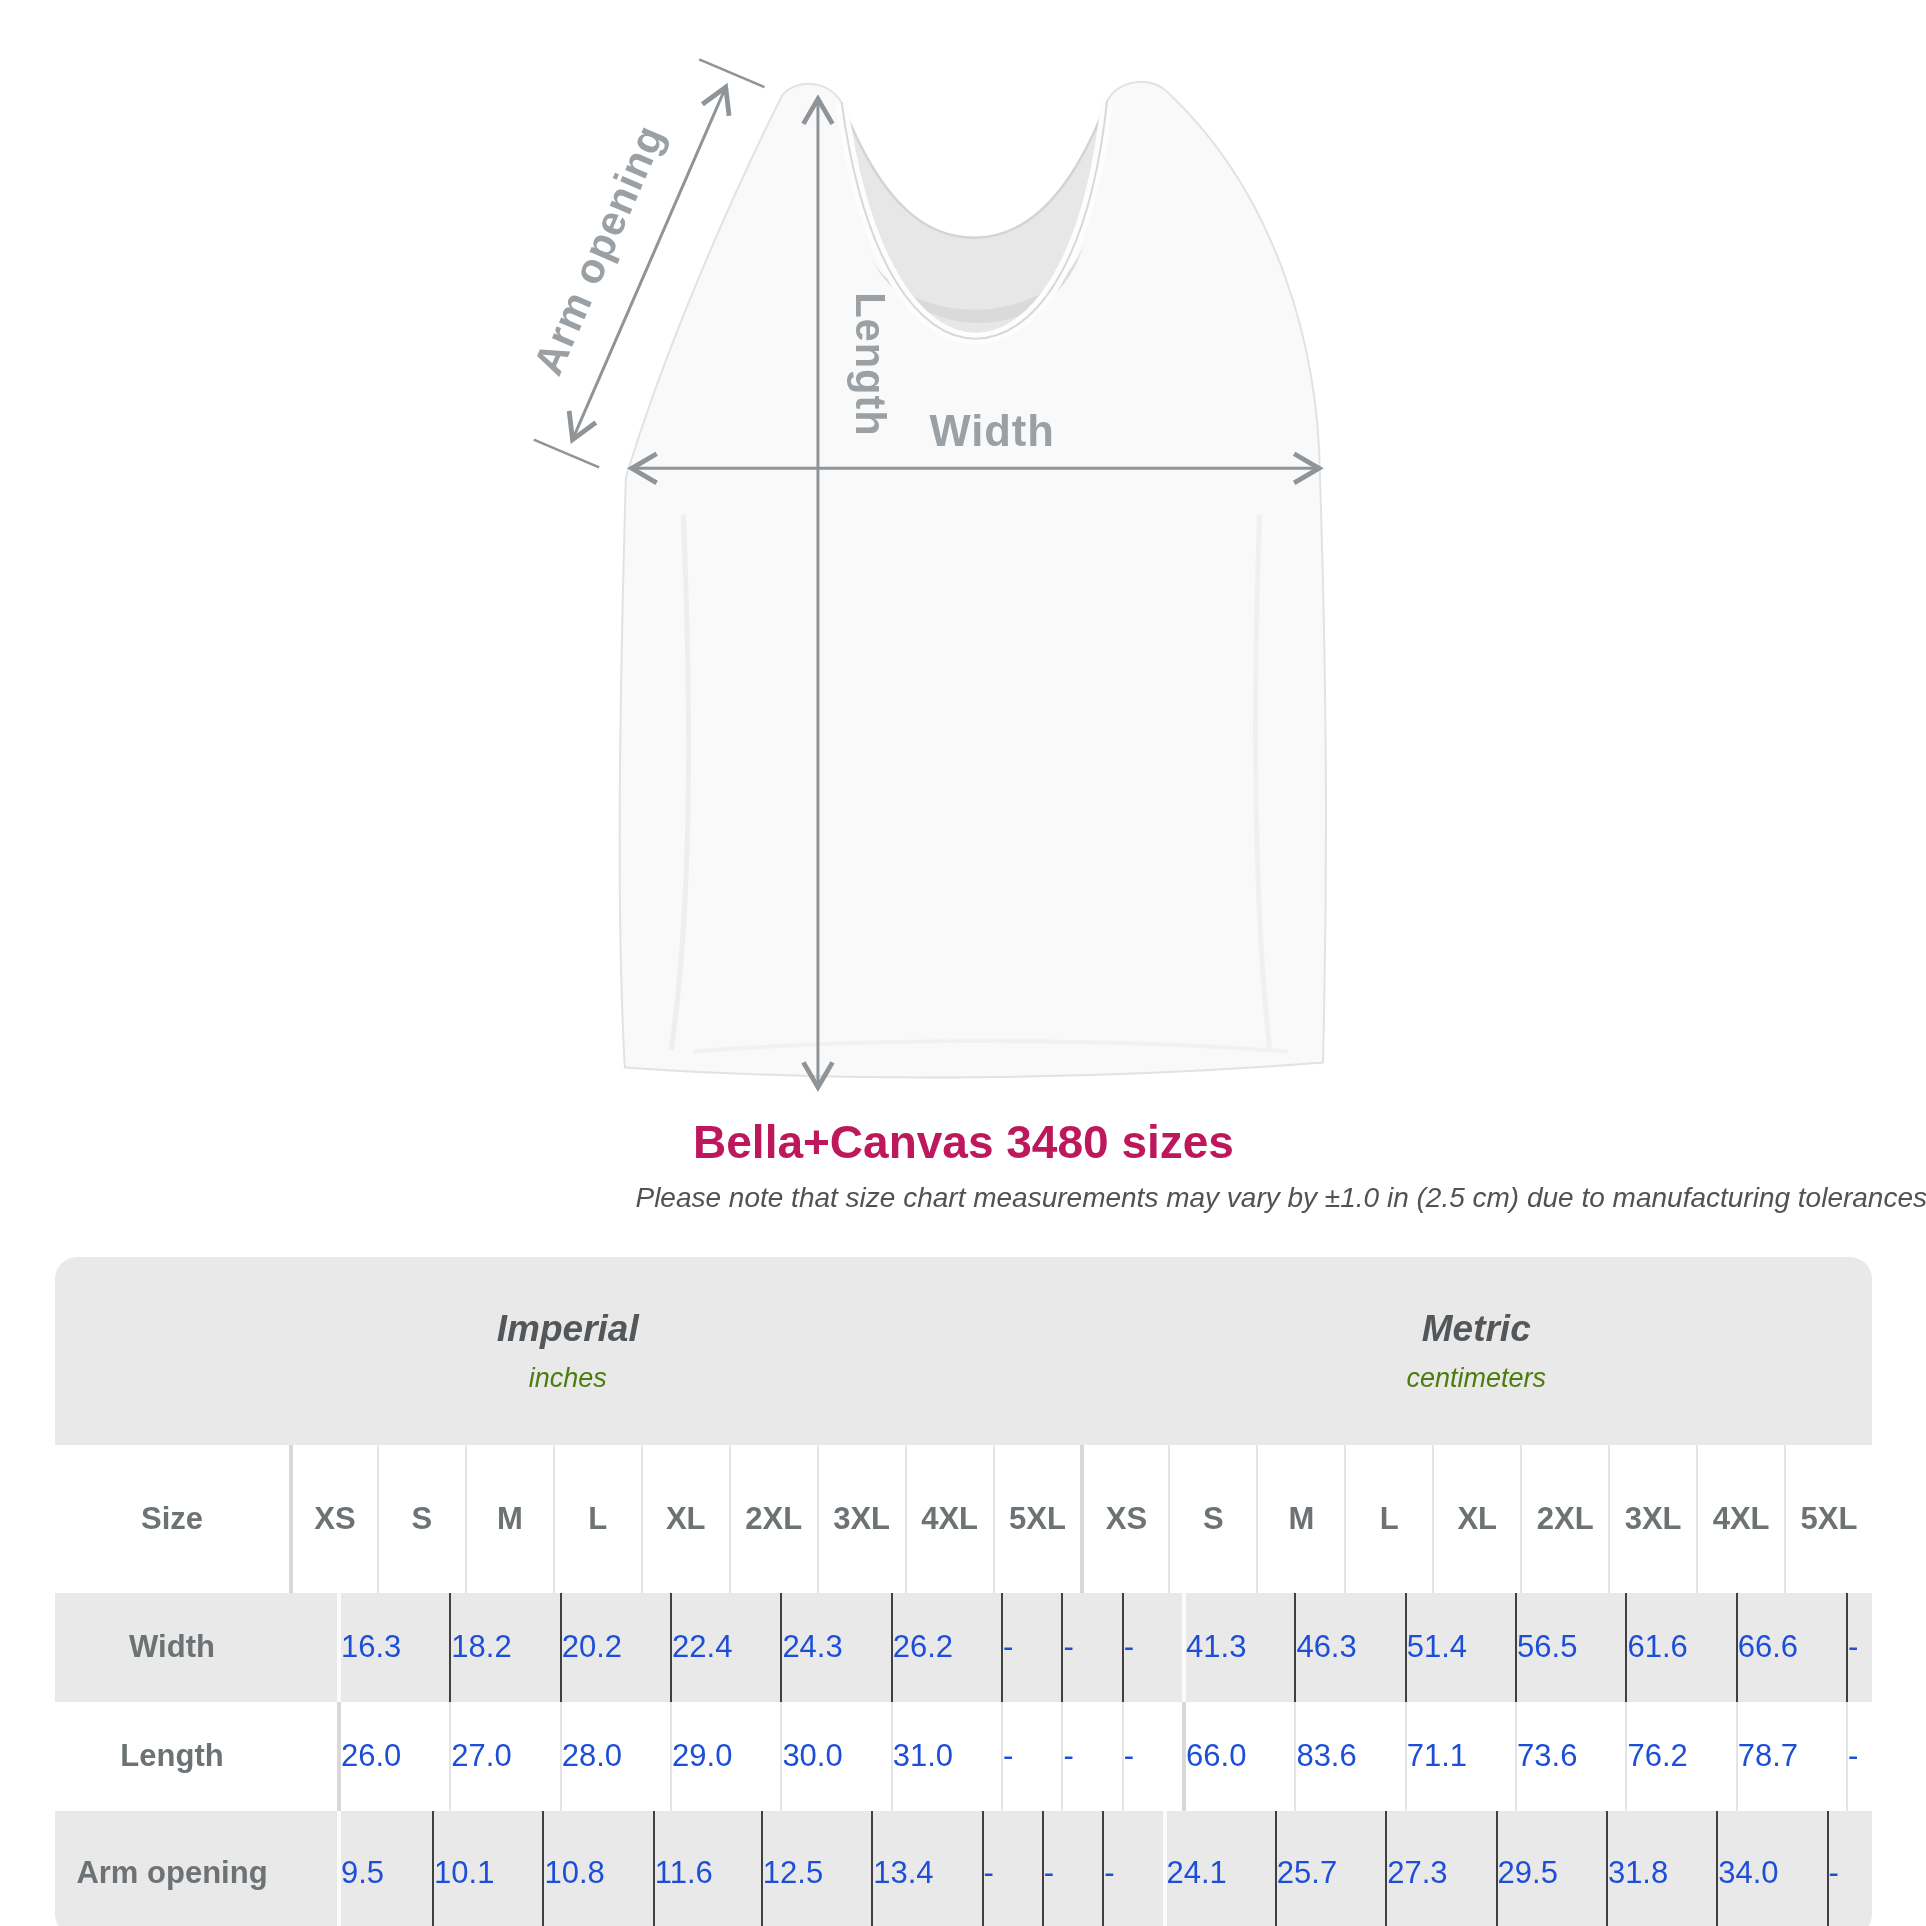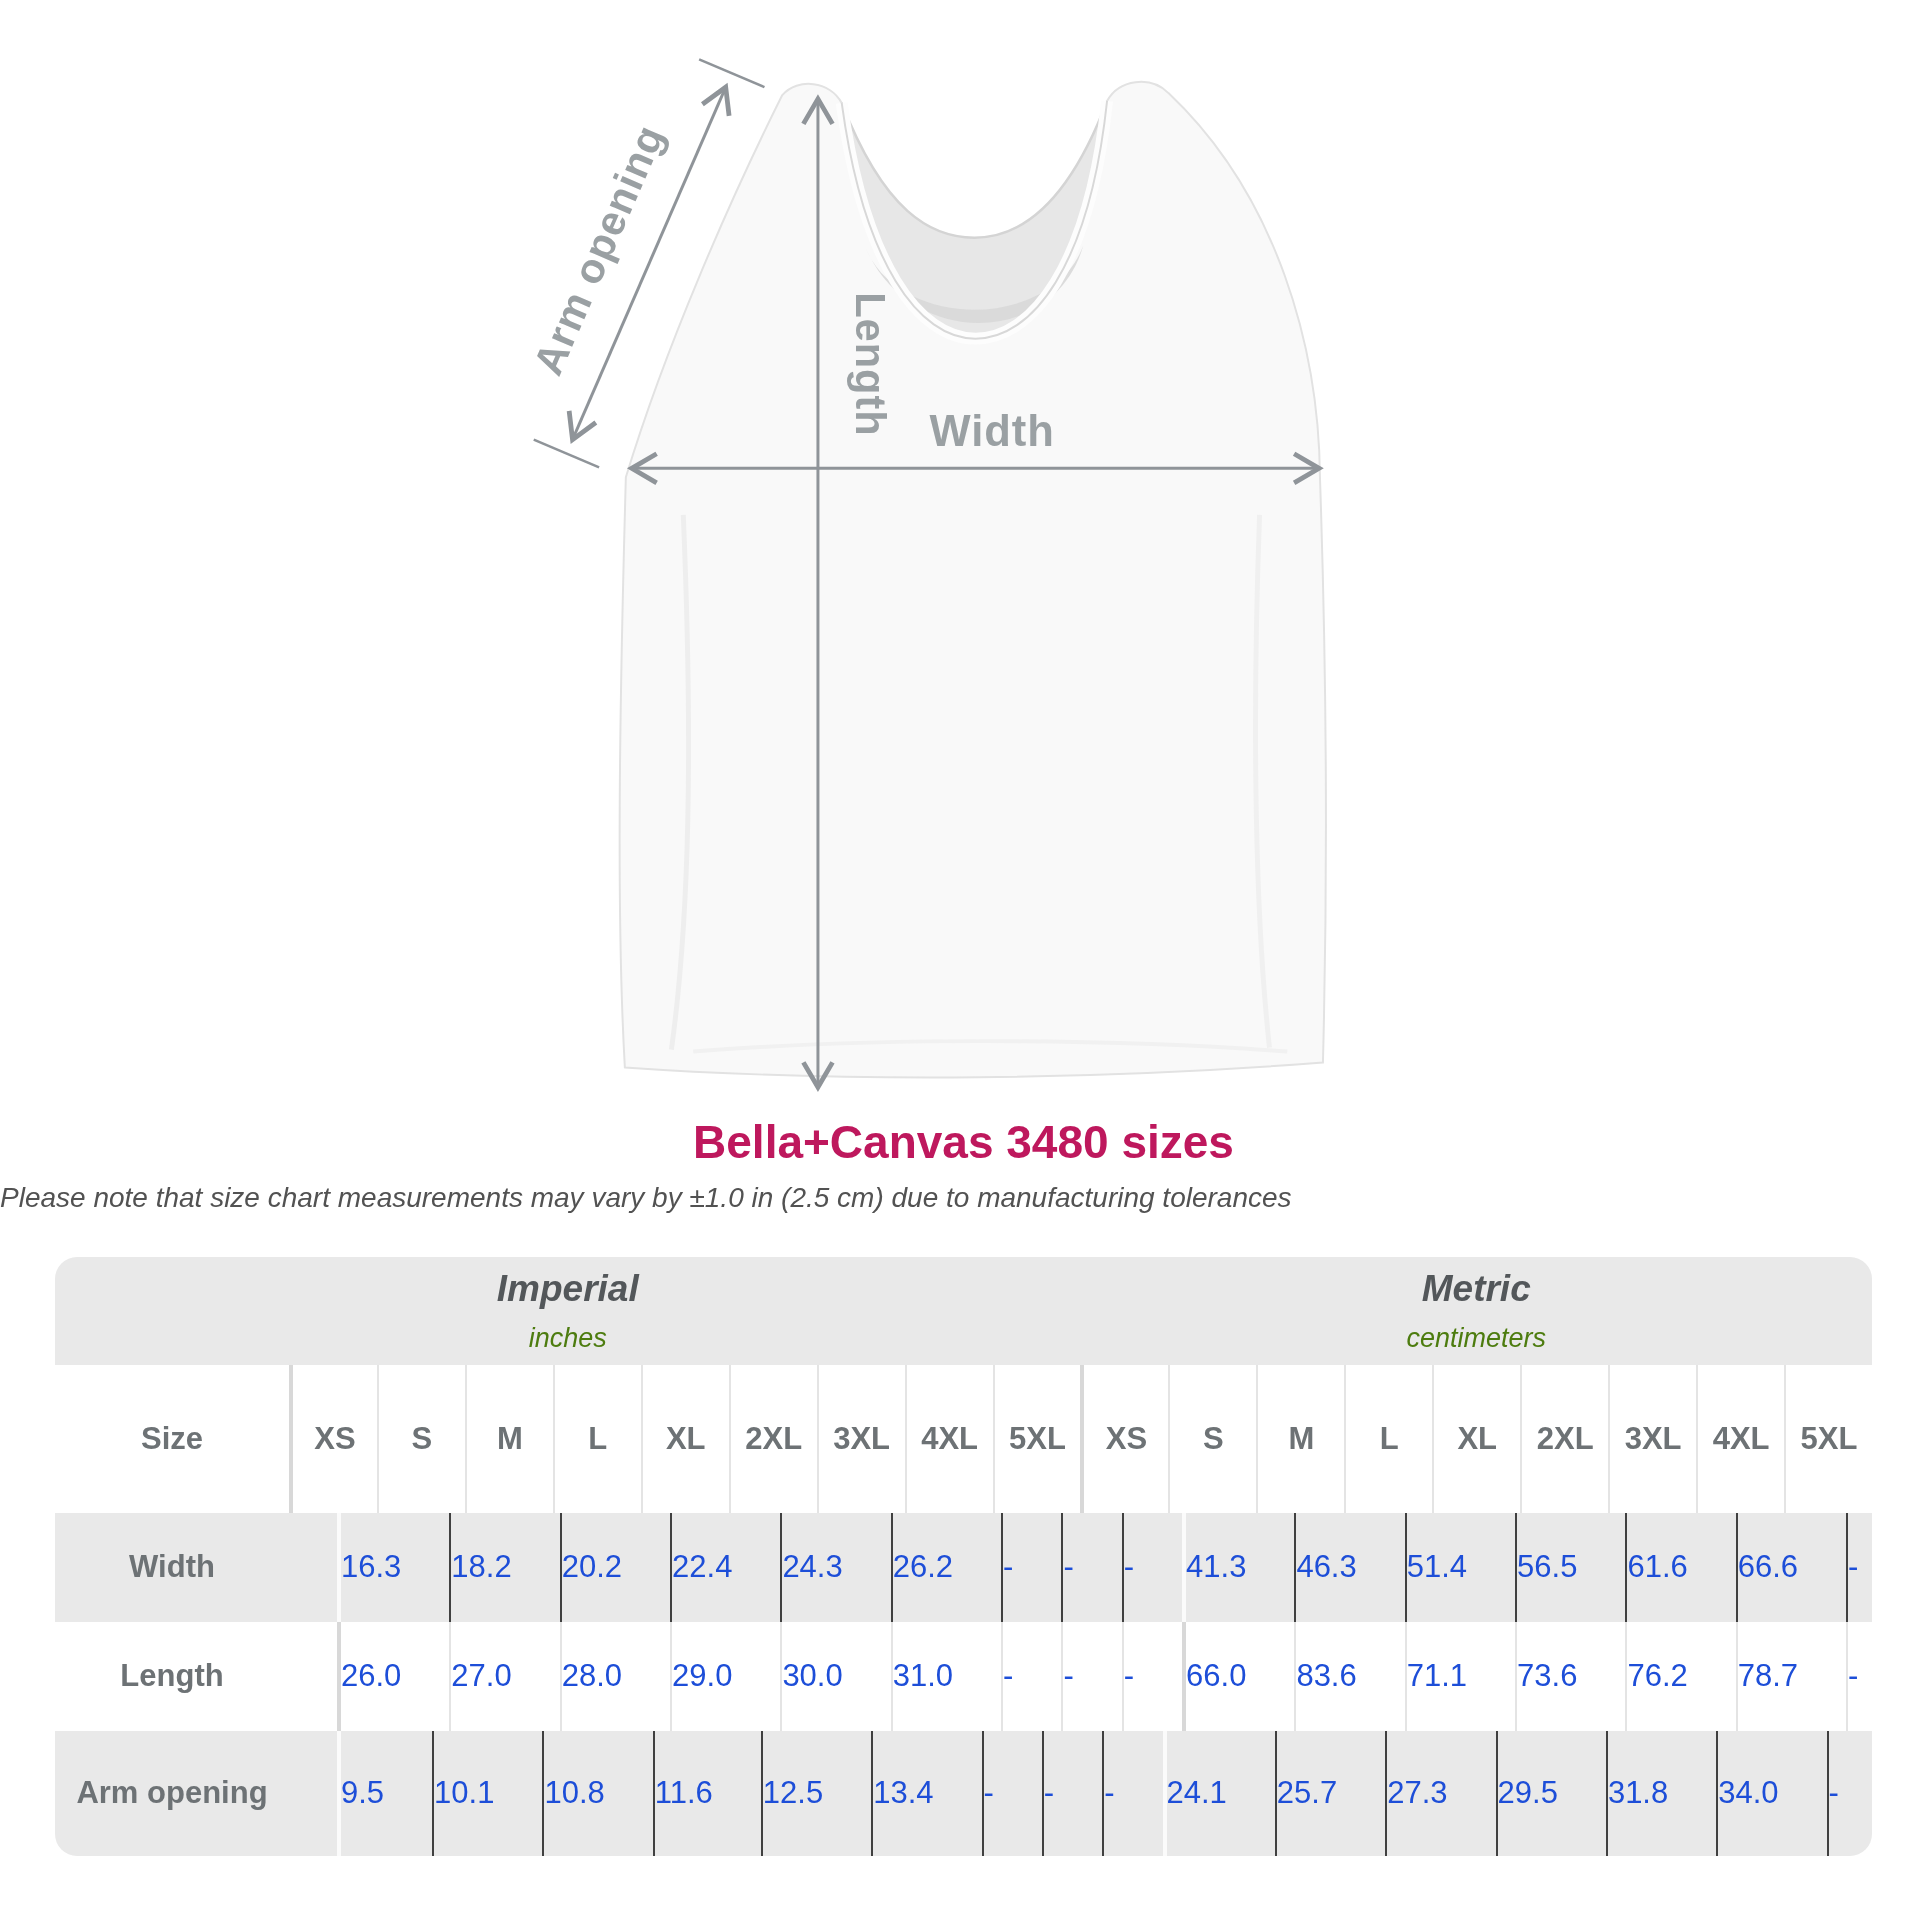--- a/index.html
+++ b/index.html
@@ -10,31 +10,31 @@
     overflow:hidden;
   }
   .diagram-wrap{width:1927px;height:1109px;}
   .diagram-wrap svg{display:block;}
 
   .title{
     margin:6px 0 0 0;text-align:center;
     font-size:46px;font-weight:bold;color:#be185d;line-height:1.2;
   }
   .note{
-    margin:10px 0 0 0;text-align:left;
+    margin:10px 0 0 0;text-align:right;
     font-size:28px;font-style:italic;color:#525252;line-height:1.3;
   }
 
   .chart{
     margin:40px 55px 0 55px;
     border-radius:22px;overflow:hidden;
     background:#ffffff;
   }
   .row{display:grid;grid-template-columns:234px repeat(18,1fr);}
-  .band{height:108px;background:#e9e9e9;}
+  .band{height:188px;background:#e9e9e9;}
   .g-imp{grid-column:1/11;}
   .g-met{grid-column:11/20;}
   .gcell{display:flex;flex-direction:column;align-items:center;justify-content:center;}
   .g-name{font-size:37px;font-weight:bold;font-style:italic;color:#53575a;}
   .g-unit{font-size:27px;font-style:italic;color:#4d7c0f;margin-top:13px;}
 
   .c{display:flex;align-items:center;justify-content:center;}
   .head-row{height:148px;background:#ffffff;}
   .row-gray{background:#e9e9e9;}
   .row-white{background:#ffffff;}

